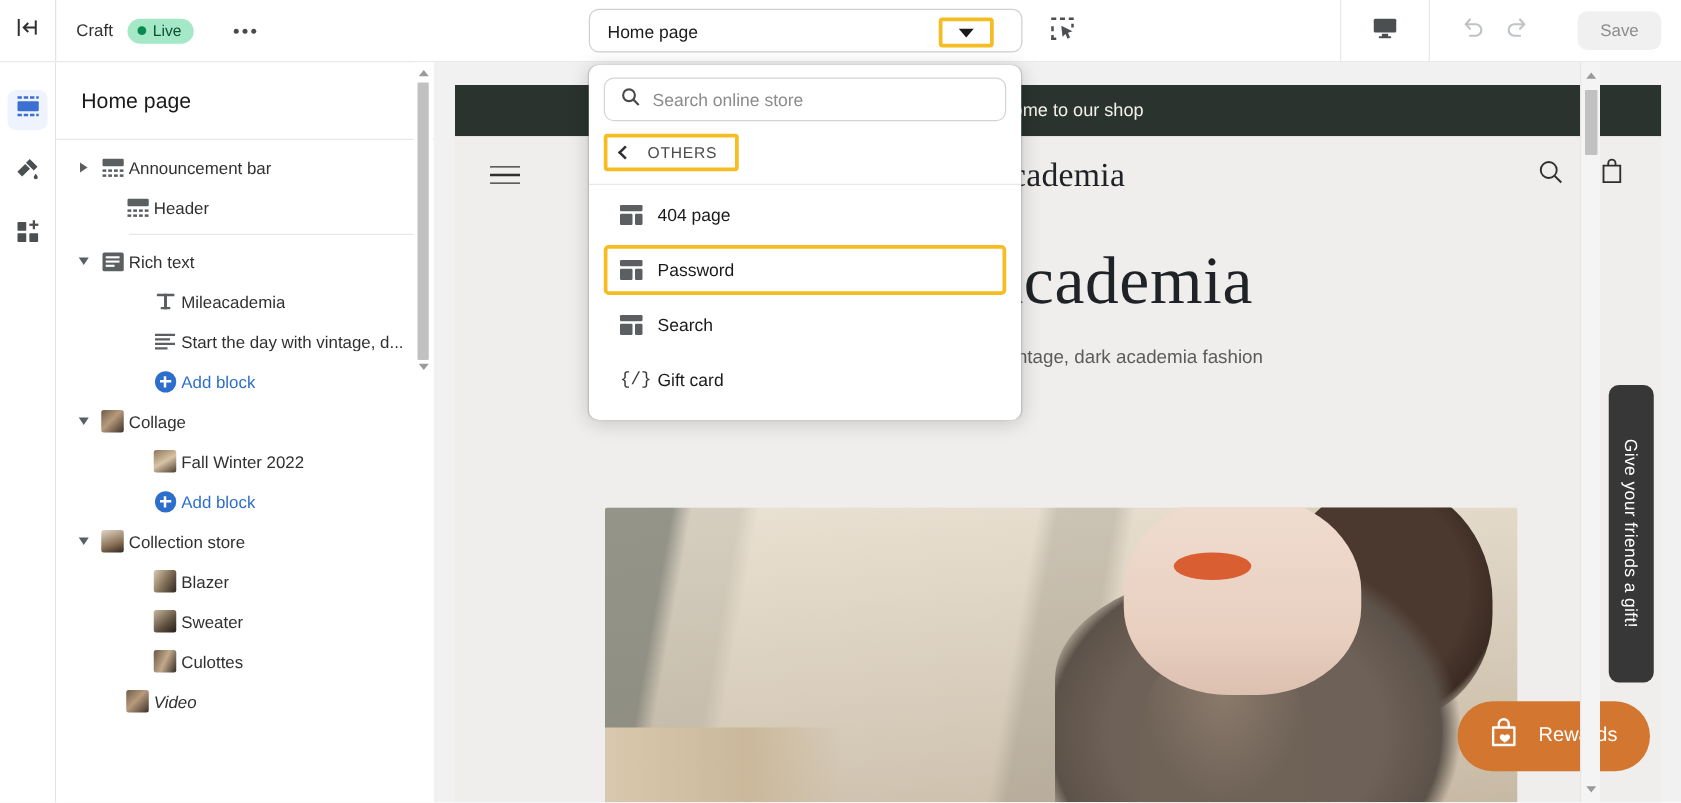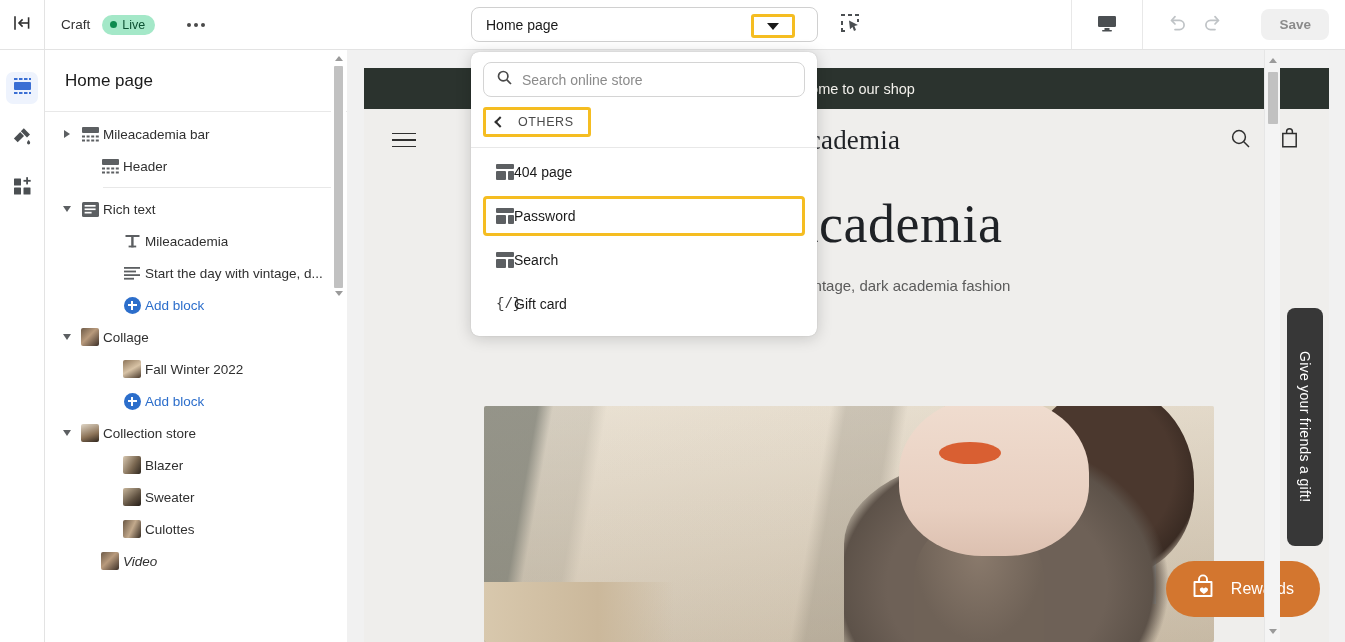--- a/index.html
+++ b/index.html
@@ -59,21 +59,21 @@
     display: flex; align-items: center; justify-content: center; cursor: pointer;
   }
   .topbar-right {
     position: absolute; right: 0; top: 0; height: 49px; display: flex; align-items: center;
   }
   .tb-group { display: flex; align-items: center; height: 49px; padding: 0 18px; border-left: 1px solid #e8e8e8; }
   .icon-btn { width: 34px; height: 34px; display: flex; align-items: center; justify-content: center;
     border-radius: 6px; cursor: pointer; }
   .save-btn {
     margin: 0 16px 0 14px; background: #f0f0f0; color: #8b8b8b; border: none;
-    border-radius: 8px; padding: 8px 18px; font-size: 13.5px; font-family: inherit; cursor: default; font-weight: bold;
+    border-radius: 8px; padding: 8px 18px; font-size: 13.5px; font-family: inherit; cursor: default;
   }
 
   
   .rail {
     position: absolute; left: 0; top: 50px; width: 45px; height: 592px;
     background: #fff; border-right: 1px solid #e3e3e3;
     display: flex; flex-direction: column; align-items: center; padding-top: 22px; gap: 18px;
   }
   .rail-btn {
     width: 32px; height: 32px; border-radius: 7px; display: flex;
@@ -263,21 +263,21 @@
   .dd-back-row { padding: 2px 12px 0; }
   .dd-back {
     display: inline-flex; align-items: center; gap: 14px; height: 30px;
     padding: 0 14px 0 10px; font-size: 12.5px; color: #4a4a4a; letter-spacing: .6px;
     border: 3px solid #f5bd21; border-radius: 3px; cursor: pointer; background: #fff;
   }
   .chev-left { width: 8px; height: 8px; border-left: 2px solid #2f2f2f; border-bottom: 2px solid #2f2f2f;
     transform: rotate(45deg); }
   .dd-sep { height: 1px; background: #e8e8e8; margin: 10px 0 0; }
   .dd-item {
-    display: flex; align-items: center; height: 40px;
+    display: flex; align-items: center; gap: 12px; height: 40px;
     margin: 4px 12px; padding: 0 10px; font-size: 14px; color: #1a1a1a;
     border-radius: 4px; cursor: pointer; border: 3px solid transparent;
   }
   .dd-item.selected { border-color: #f5bd21; }
   .page-ico { width: 18px; height: 16px; position: relative; flex: 0 0 18px; }
   .page-ico b, .page-ico i {
     position: absolute; background: #5c5f62; display: block; border-radius: 1px;
   }
   .page-ico b { left: 0; top: 0; width: 18px; height: 5px; }
   .page-ico i:nth-of-type(1) { left: 0; top: 7px; width: 10px; height: 9px; }
@@ -437,21 +437,21 @@
                 <rect x="5.6" y="9.5" width="3" height="2"></rect>
                 <rect x="10.2" y="9.5" width="3" height="2"></rect>
                 <rect x="14.8" y="9.5" width="3" height="2"></rect>
                 <rect x="1" y="13.5" width="3" height="2"></rect>
                 <rect x="5.6" y="13.5" width="3" height="2"></rect>
                 <rect x="10.2" y="13.5" width="3" height="2"></rect>
                 <rect x="14.8" y="13.5" width="3" height="2"></rect>
               </g>
             </svg>
           </span>
-          <span class="sb-label">Mileacademia bar</span>
+          <span class="sb-label">Announcement bar</span>
         </div>
         <div class="sb-row" style="padding-left: 32px;">
           <span class="sb-arrow"></span>
           <span class="sb-ico">
             <svg width="19" height="17" viewBox="0 0 19 17">
               <g fill="#5c5f62">
                 <rect x="1" y="1" width="17" height="6" rx="1"></rect>
                 <rect x="1" y="9.5" width="3" height="2"></rect>
                 <rect x="5.6" y="9.5" width="3" height="2"></rect>
                 <rect x="10.2" y="9.5" width="3" height="2"></rect>

